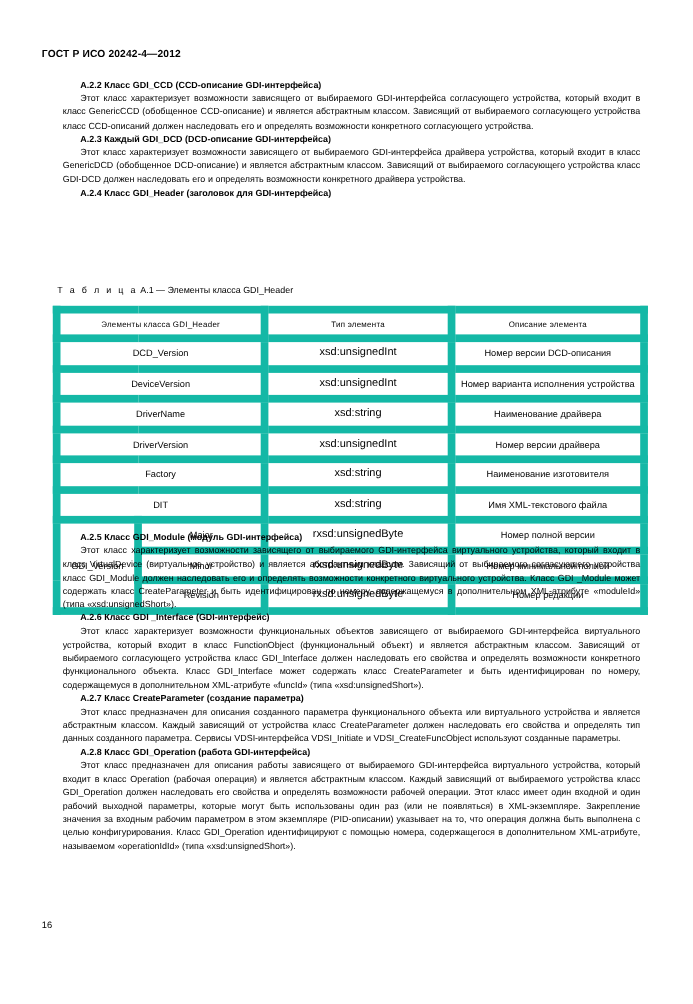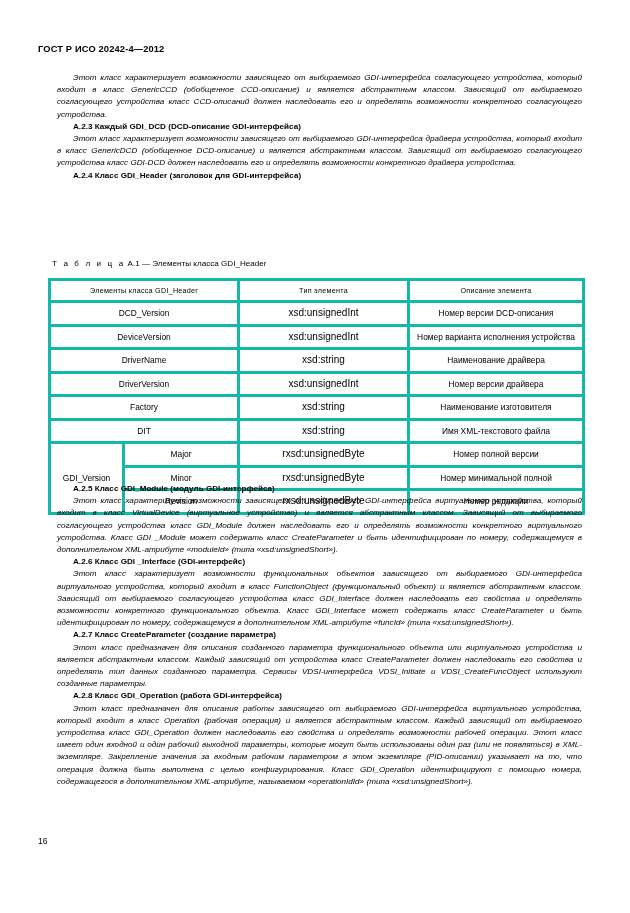--- a/index.html
+++ b/index.html
@@ -55,21 +55,20 @@
   p.para {
     margin: 0;
     padding: 0;
     font-size: 8.1px;
     line-height: 12.2px;
     text-align: justify;
     text-indent: 16px;
     letter-spacing: 0.01px;
     word-spacing: 0.1px;
     hyphens: manual;
-    font-style: italic;
   }
 
   
   .table-caption {
     position: absolute;
     left: 38px;
     top: 259px;
     font-size: 8.1px;
     white-space: nowrap;
   }
@@ -82,21 +81,21 @@
   .gdi-table {
     position: absolute;
     left: 48px;
     top: 278px;
     width: 534px;
     border-collapse: collapse;
     table-layout: fixed;
     font-size: 8.1px;
   }
   .gdi-table td, .gdi-table th {
-    border: 3px solid #14b8a6;
+    border: 7px solid #14b8a6;
     text-align: center;
     vertical-align: middle;
     padding: 0;
     height: 20.5px;
     font-weight: normal;
     line-height: 10px;
   }
   .gdi-table th {
     font-size: 7.2px;
     letter-spacing: 0.25px;
@@ -116,20 +115,21 @@
   }
 </style>
 </head>
 <body>
 
 <div class="page">
 
   <div class="doc-header">ГОСТ Р ИСО 20242-4—2012</div>
 
   <div class="body-col" style="top:72px;">
+    <h3 class="sec-head">A.2.2 Класс GDI_CCD (CCD-описание GDI-интерфейса)</h3>
     <p class="para">Этот класс характеризует возможности зависящего от выбираемого GDI-интерфейса согласующего устрой­ства, который входит в класс GenericCCD (обобщенное CCD-описание) и является абстрактным классом. Завися­щий от выбираемого согласующего устройства класс CCD-описаний должен наследовать его и определять воз­можности конкретного согласующего устройства.</p>
 
     <h3 class="sec-head">A.2.3 Каждый GDI_DCD (DCD-описание GDI-интерфейса)</h3>
     <p class="para">Этот класс характеризует возможности зависящего от выбираемого GDI-интерфейса драйвера устройства, который входит в класс GenericDCD (обобщенное DCD-описание) и является абстрактным классом. Зависящий от выбираемого согласующего устройства класс GDI-DCD должен наследовать его и определять возможности конкретного драйвера устройства.</p>
 
     <h3 class="sec-head">A.2.4 Класс GDI_Header (заголовок для GDI-интерфейса)</h3>
   </div>
 
   <div class="table-caption">
     <span class="spaced">Т а б л и ц а</span><span> А.1 — Элементы класса GDI_Header</span>

